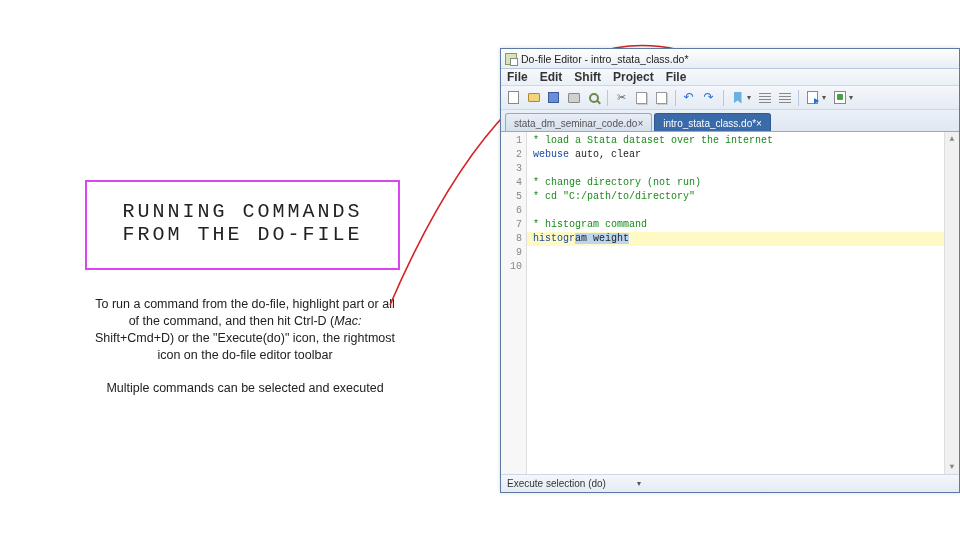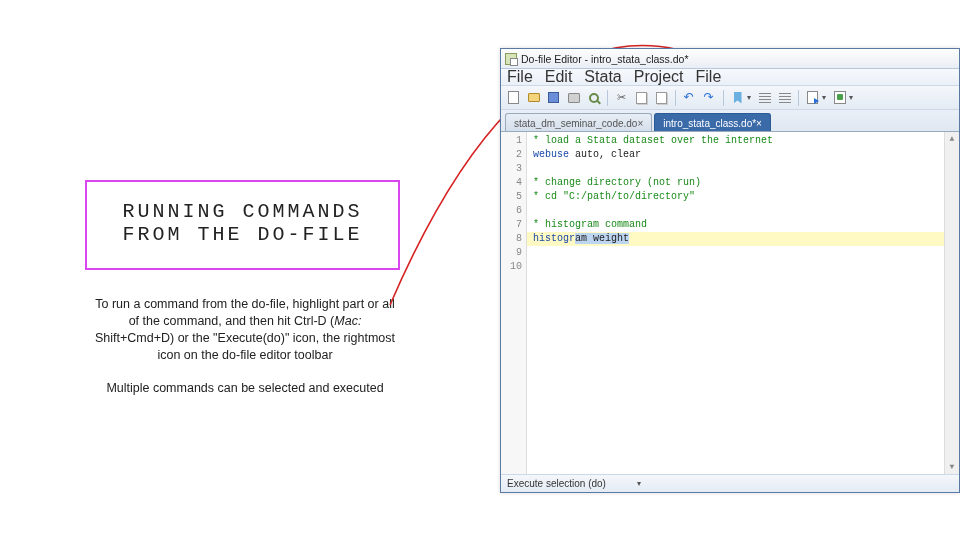--- a/index.html
+++ b/index.html
@@ -84,21 +84,22 @@
   .titlebar-text { color: #222; font-size: 10.5px; }
   .menubar {
     height: 17px;
     background: linear-gradient(#f6f9fd,#eaf0f7);
     border-bottom: 1px solid #cdd8e6;
     display: flex;
     align-items: center;
     gap: 12px;
     padding: 0 6px;
     color: #333;
-    font-size: 16px;
+    font-size: 12px;
+    font-weight: bold;
   }
   .toolbar {
     height: 24px;
     background: linear-gradient(#f4f7fb,#e4ebf4);
     border-bottom: 1px solid #cdd8e6;
     display: flex;
     align-items: center;
     gap: 3px;
     padding: 0 4px;
   }
@@ -234,21 +235,21 @@
   <div class="editor-window">
 
     <div class="titlebar">
       <span class="win-icon"></span>
       <span class="titlebar-text">Do-file Editor - intro_stata_class.do*</span>
     </div>
 
     <div class="menubar">
       <span>File</span>
       <span>Edit</span>
-      <span>Stata</span>
+      <span>Shift</span>
       <span>Project</span>
       <span>File</span>
     </div>
 
     <div class="toolbar">
       <div class="tb-btn">
           <span class="ic-blank"></span>
         </div>
       <div class="tb-btn">
           <span class="ic-open"></span>

